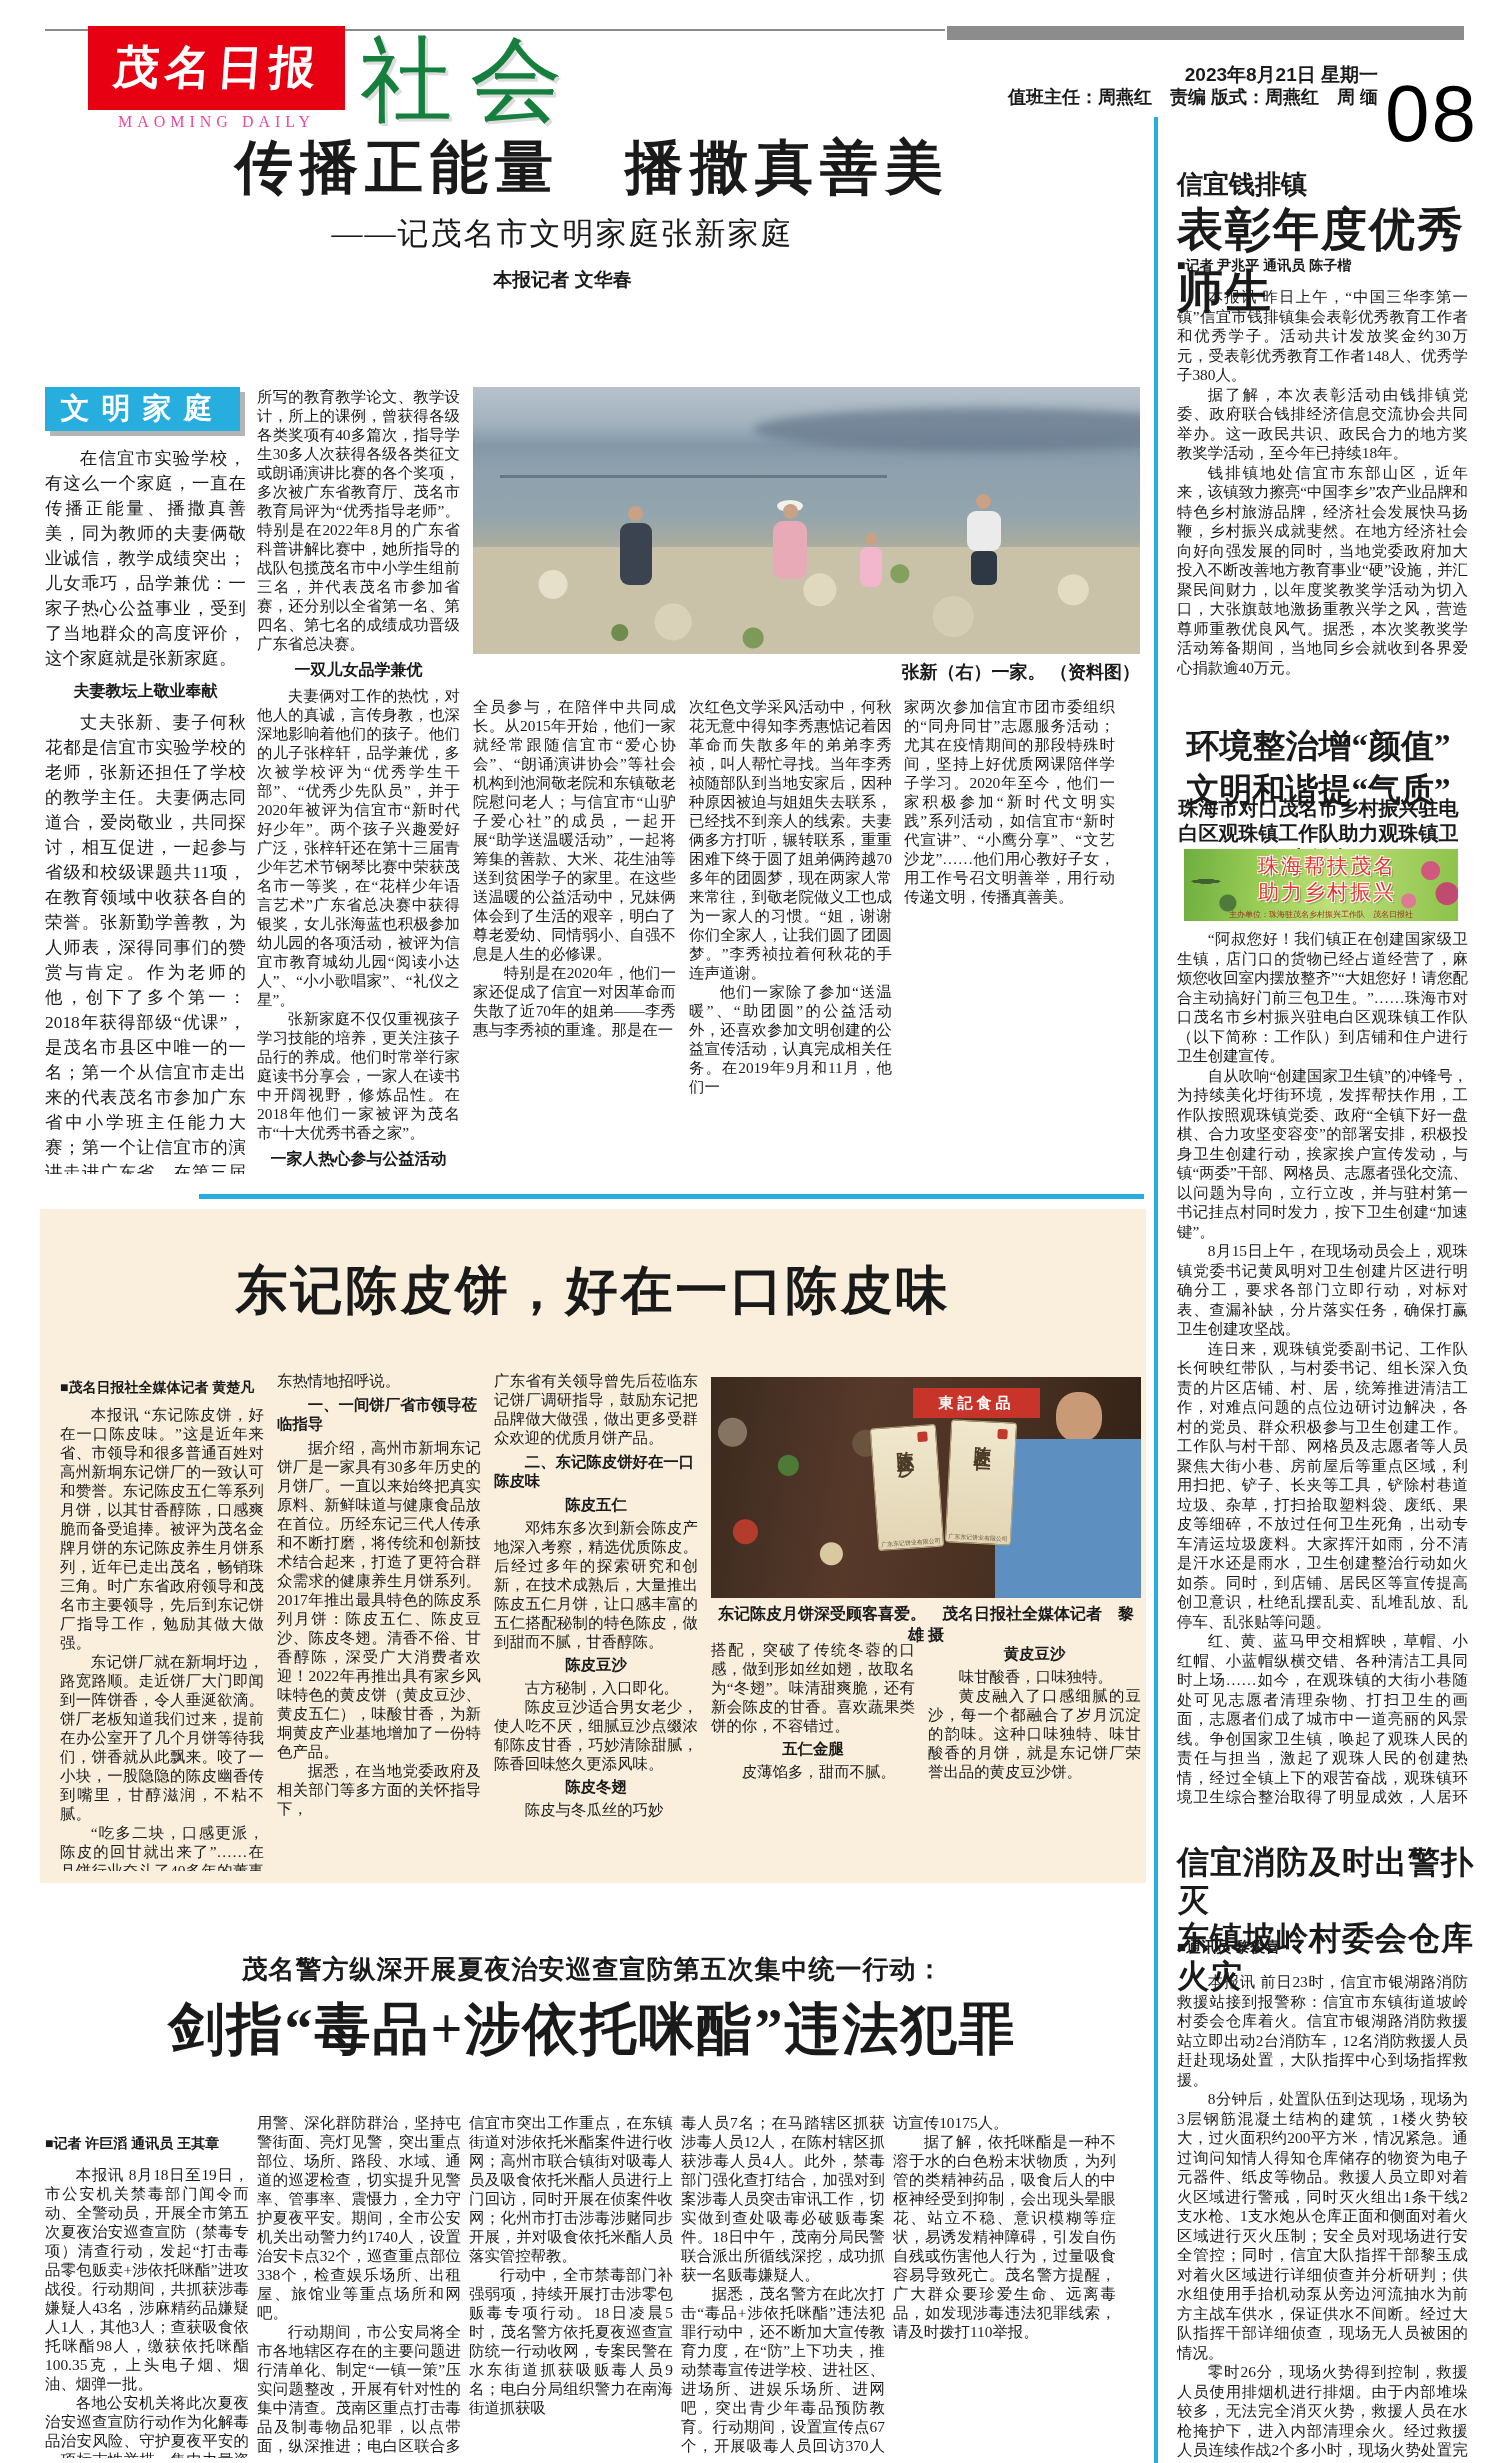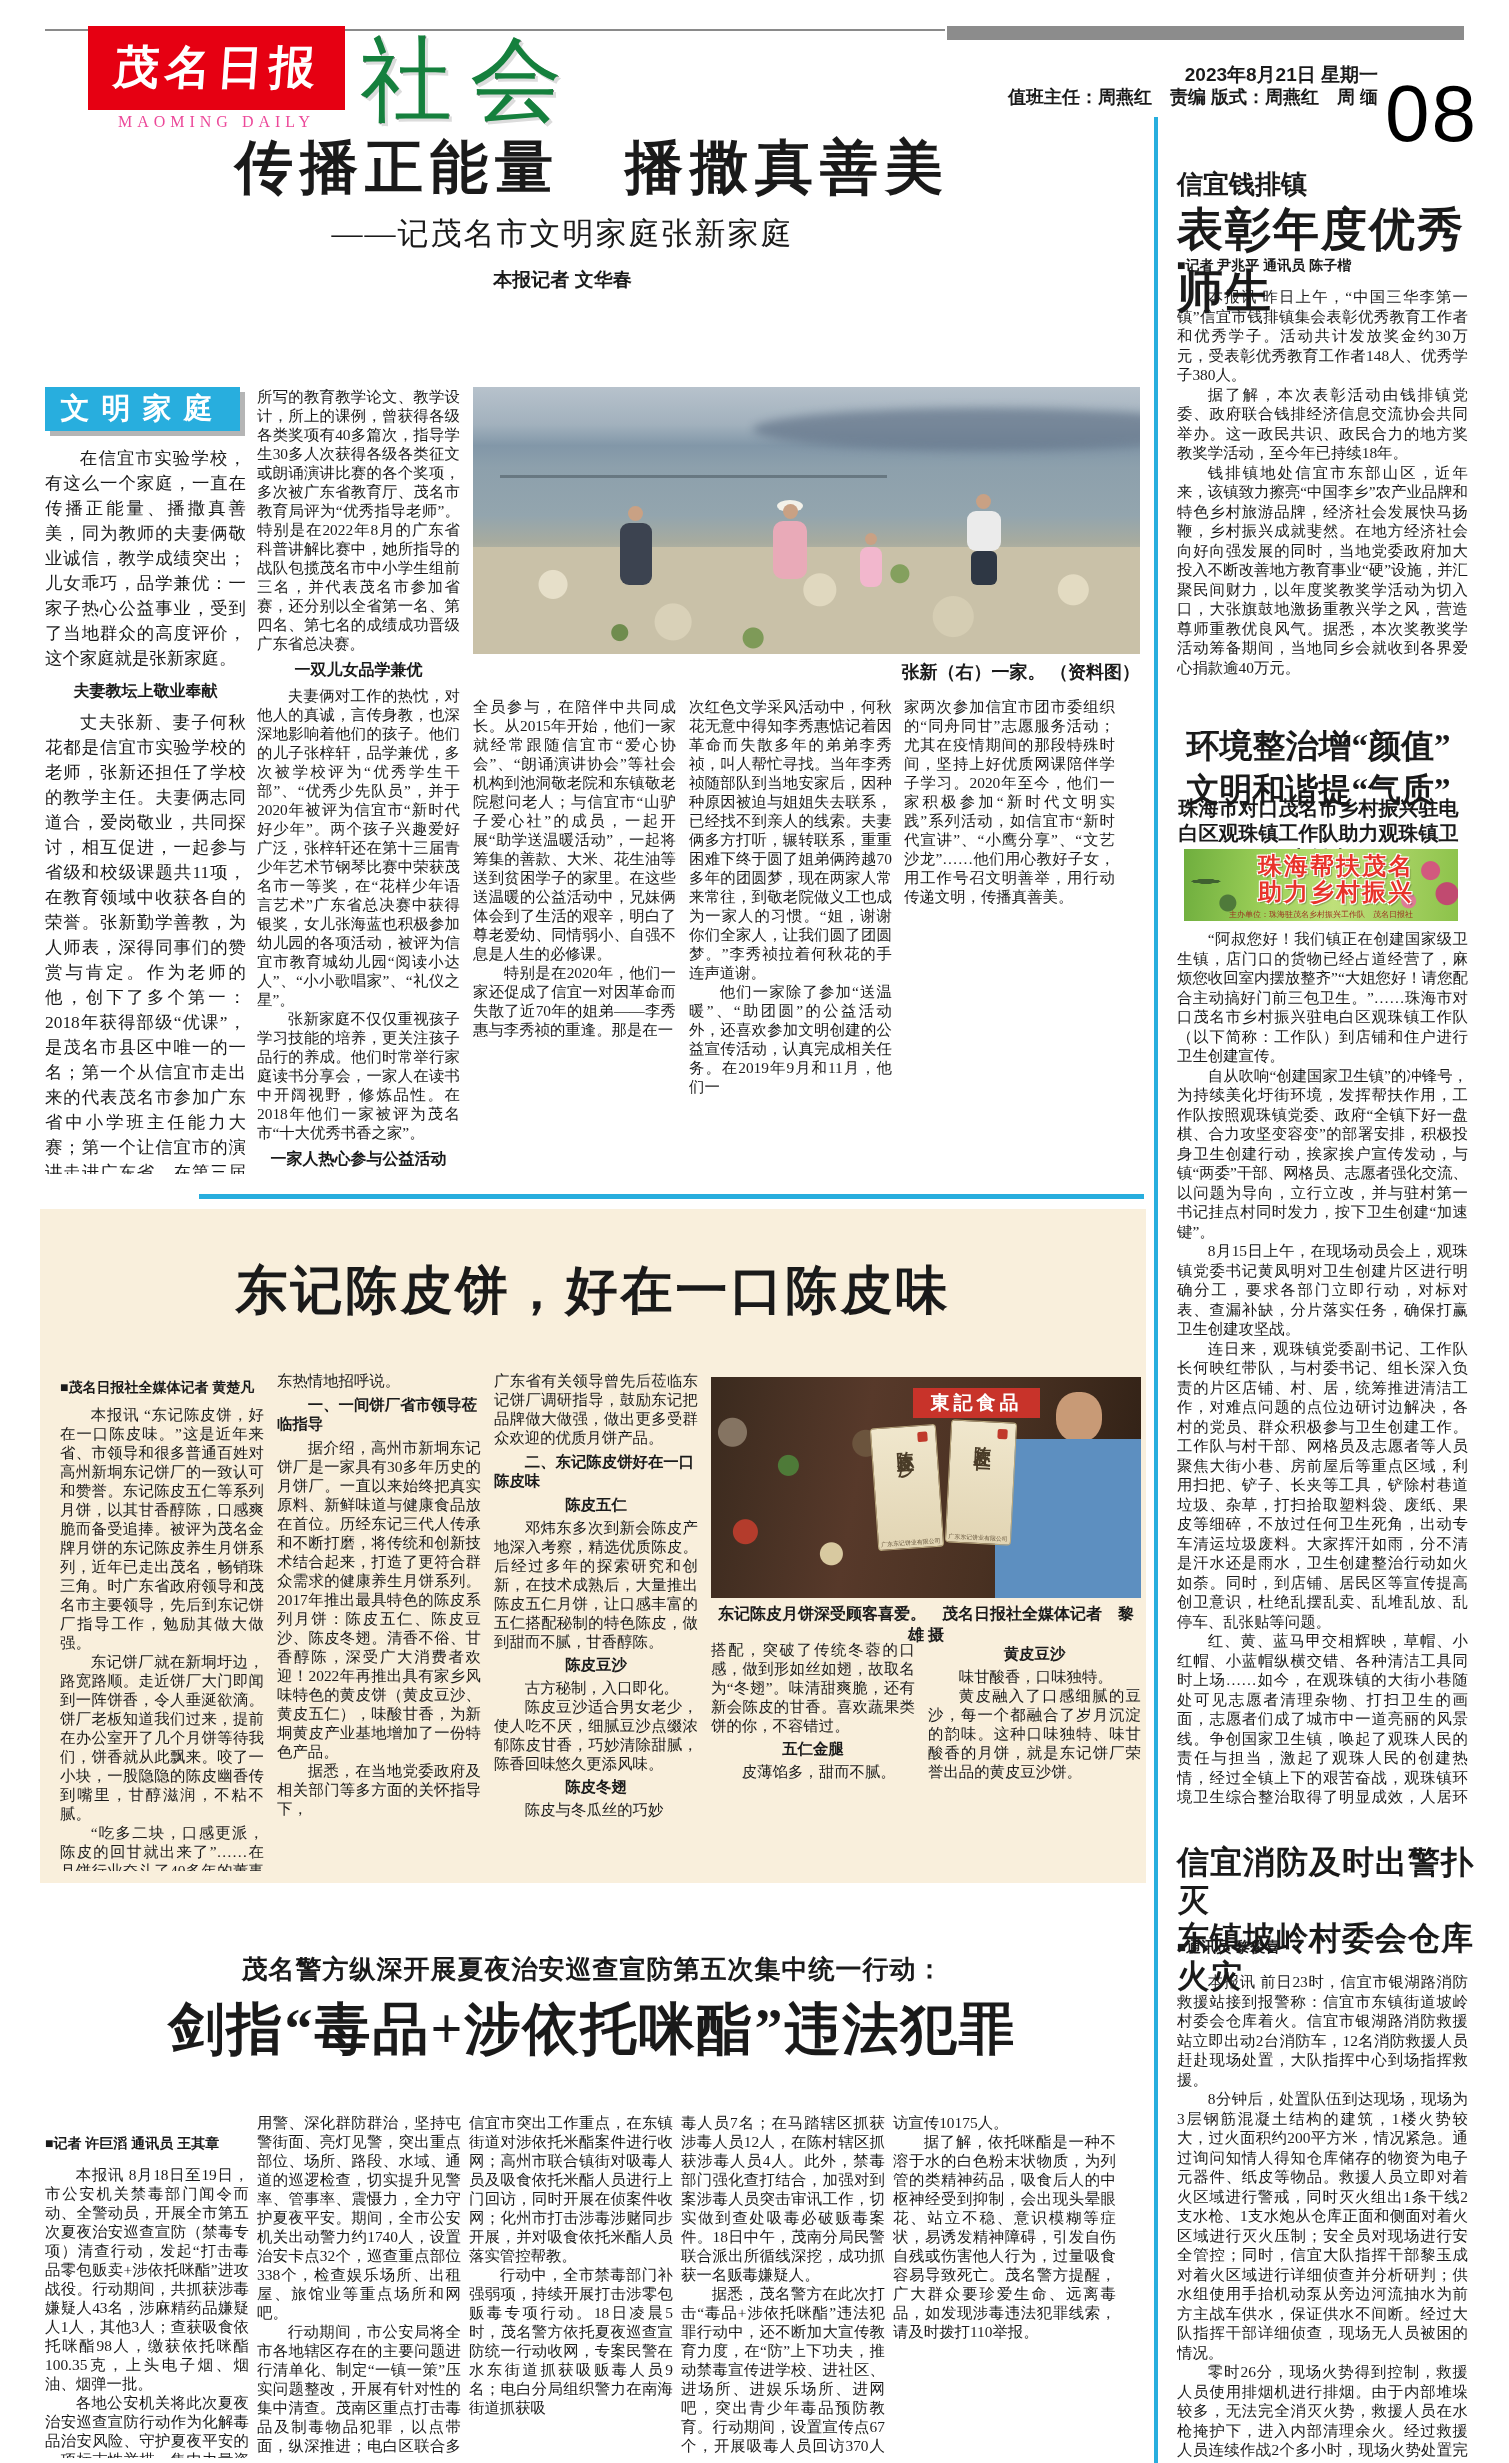--- a/index.html
+++ b/index.html
@@ -79,37 +79,37 @@
   .fig-body-child{width:22px;height:40px;border-radius:8px;background:#f2b7cd;}
   
   .photo2{background:linear-gradient(100deg,#3a2a1e 0%,#57392a 35%,#493122 65%,#2f2015 100%);overflow:hidden;}
   .p2-clutter{position:absolute;inset:0;background:
       radial-gradient(circle at 8% 70%,#b43c2c 0 12px,rgba(0,0,0,0) 13px),
       radial-gradient(circle at 18% 40%,#4e7a38 0 10px,rgba(0,0,0,0) 11px),
       radial-gradient(circle at 28% 80%,#d8c9a0 0 11px,rgba(0,0,0,0) 12px),
       radial-gradient(circle at 5% 25%,#857462 0 14px,rgba(0,0,0,0) 15px),
       radial-gradient(circle at 36% 30%,#6b543d 0 13px,rgba(0,0,0,0) 14px);}
   .p2-sign{position:absolute;left:47%;top:5%;width:127px;height:30px;background:#c8332a;color:#fff;
-      font-size:19px;font-weight:bold;display:flex;align-items:center;justify-content:center;letter-spacing:4px;}
+      font-size:15px;font-weight:bold;display:flex;align-items:center;justify-content:center;letter-spacing:4px;}
   .p2-man-head{position:absolute;right:9%;top:7%;width:46px;height:50px;border-radius:45%;background:#c89a76;}
   .p2-man-body{position:absolute;right:-4%;top:28%;width:38%;height:80%;border-radius:18px;background:#5d8fc0;}
   .p2-box{position:absolute;width:64px;height:121px;background:linear-gradient(#f0e7cd,#e2d5b4);
       border:1px solid #b9a87e;border-radius:4px;display:flex;flex-direction:column;align-items:center;}
   .p2-box-text{writing-mode:vertical-rl;font-size:17px;font-weight:bold;color:#4a3c28;letter-spacing:3px;margin-top:10px;flex:1;}
   .p2-seal{width:10px;height:10px;background:#c0392b;border-radius:2px;position:absolute;top:6px;right:8px;}
   .p2-company{font-size:7px;color:#6a5a40;white-space:nowrap;transform:scale(.85);}
   
   .banner{background:linear-gradient(95deg,#6fae3e 0%,#9ccf58 30%,#bfe07a 55%,#8cc24a 100%);overflow:hidden;}
   .banner-deco{position:absolute;inset:0;background:
       radial-gradient(circle at 90% 30%,#d2597e 0 9px,rgba(0,0,0,0) 10px),
       radial-gradient(circle at 96% 62%,#c14a70 0 11px,rgba(0,0,0,0) 12px),
       radial-gradient(circle at 82% 72%,#dd7b95 0 7px,rgba(0,0,0,0) 8px),
       radial-gradient(ellipse at 8% 45%,#3f6130 0 14px,rgba(0,0,0,0) 15px),
       radial-gradient(circle at 16% 75%,#4f7a3a 0 8px,rgba(0,0,0,0) 9px);}
-  .banner-text{position:absolute;left:27%;top:4px;font-size:24px;font-weight:bold;color:#e8332a;
+  .banner-text{position:absolute;left:27%;top:4px;font-size:21px;font-weight:normal;color:#e8332a;
       line-height:26px;letter-spacing:2px;text-align:left;
       text-shadow:-1px -1px 0 #fff,1px -1px 0 #fff,-1px 1px 0 #fff,1px 1px 0 #fff,2px 2px 1px rgba(0,0,0,.25);}
   .banner-foot{position:absolute;bottom:1px;width:100%;text-align:center;font-size:8px;color:#9c2f20;}
 </style>
 </head>
 <body>
 
 <div class="page">
 
   <div class="abs rule-thin" style="left:45px;top:29px;width:900px;height:2px;"></div>

